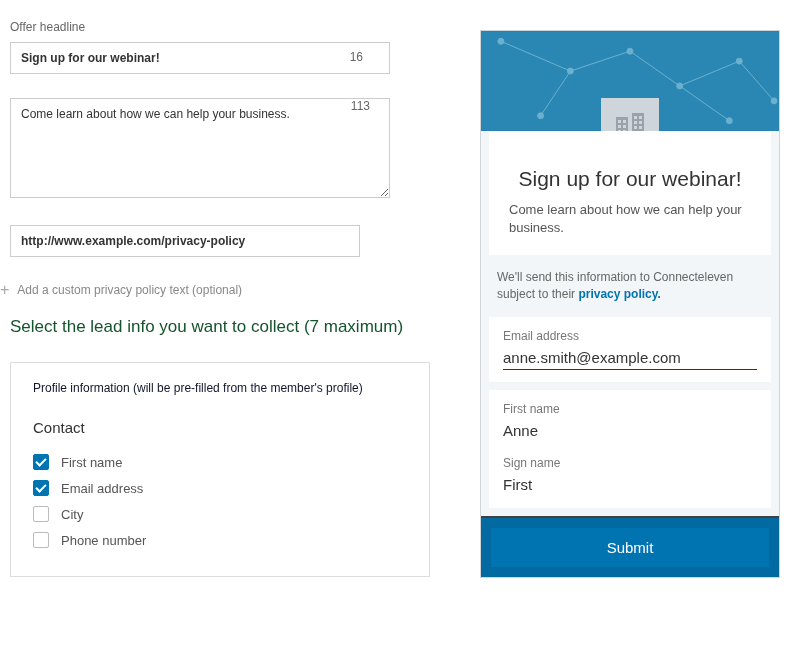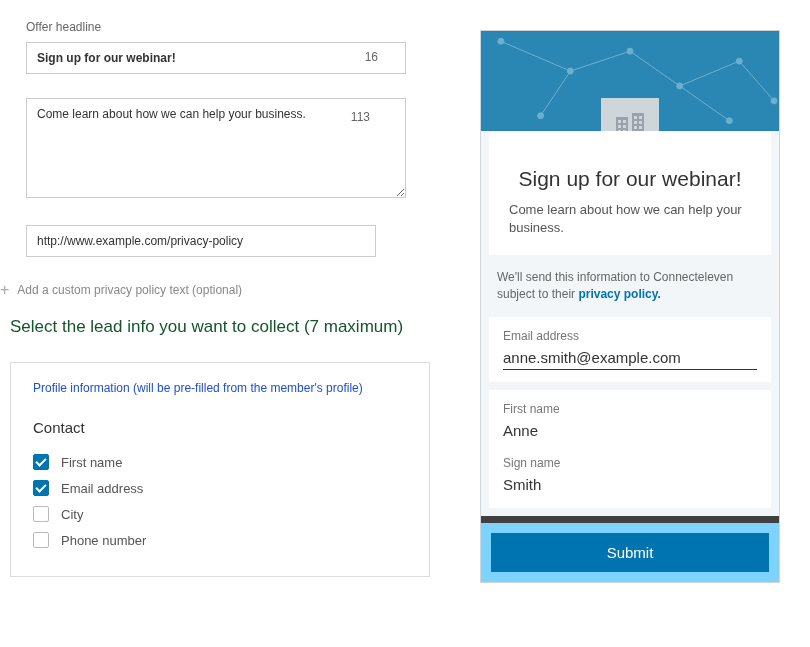--- a/index.html
+++ b/index.html
@@ -23,59 +23,59 @@
       font-size: 13px;
     }
     .section-heading {
       font-size: 17px;
       color: #333;
       margin-bottom: 25px;
       font-weight: 400;
     }
     .field-group {
       margin-bottom: 24px;
-      margin-left: 16px;
     }
     .field-label {
       font-size: 12px;
       color: #666;
       margin-bottom: 8px;
       display: block;
     }
     .input-wrap {
       position: relative;
     }
     .text-input {
       width: 380px;
       padding: 8px 10px;
       border: 1px solid #ccc;
       font-size: 12px;
       color: #333;
       font-family: inherit;
+      font-weight: bold;
     }
     .textarea-input {
       width: 380px;
       height: 100px;
       padding: 8px 10px;
       border: 1px solid #ccc;
       font-size: 12px;
       color: #333;
       resize: both;
       font-family: inherit;
     }
     .char-count {
       position: absolute;
-      right: 52px;
+      right: 67px;
       top: 8px;
       font-size: 12px;
       color: #666;
     }
     .textarea-wrap .char-count {
       right: 60px;
-      top: 12px;
+      top: 1px;
     }
     .add-row {
       display: flex;
       align-items: center;
       color: #888;
       font-size: 12px;
       margin-bottom: 18px;
       margin-left: -10px;
     }
     .plus-icon {
@@ -89,21 +89,21 @@
       font-weight: 400;
       margin-bottom: 25px;
     }
     .profile-box {
       border: 1px solid #ddd;
       width: 420px;
       padding: 18px 22px;
     }
     .profile-hint {
       font-size: 12px;
-      color: #1d4ed8;
+      color: #0f172a;
       margin-bottom: 24px;
     }
     .contact-heading {
       font-size: 15px;
       color: #333;
       font-weight: 400;
       margin-bottom: 18px;
     }
     .checkbox-row {
       display: flex;
@@ -214,23 +214,23 @@
     }
     .form-field-value {
       font-size: 15px;
       color: #333;
       padding-bottom: 3px;
     }
     .form-field-value.underlined {
       border-bottom: 1px solid #333;
     }
     .submit-row {
-      border-top: 7px solid #404040;
+      border-top: 2px solid #404040;
       padding: 10px;
-      background: #7dd3fc;
+      background: #0369a1;
     }
     .submit-btn {
       background: #0073b1;
       color: #fff;
       text-align: center;
       padding: 11px;
       font-size: 15px;
       font-weight: 400;
       cursor: pointer;
     }
@@ -355,21 +355,21 @@
 
       <div class="form-field">
         <div class="form-field-label">Email address</div>
         <div class="form-field-value underlined">anne.smith@example.com</div>
       </div>
 
       <div class="form-field">
         <div class="form-field-label">First name</div>
         <div class="form-field-value" style="margin-bottom:14px;">Anne</div>
         <div class="form-field-label">Sign name</div>
-        <div class="form-field-value">Smith</div>
+        <div class="form-field-value">First</div>
       </div>
 
       <div class="submit-row">
         <div class="submit-btn">Submit</div>
       </div>
     </div>
   </div>
 </div>
 
 </body></html>

